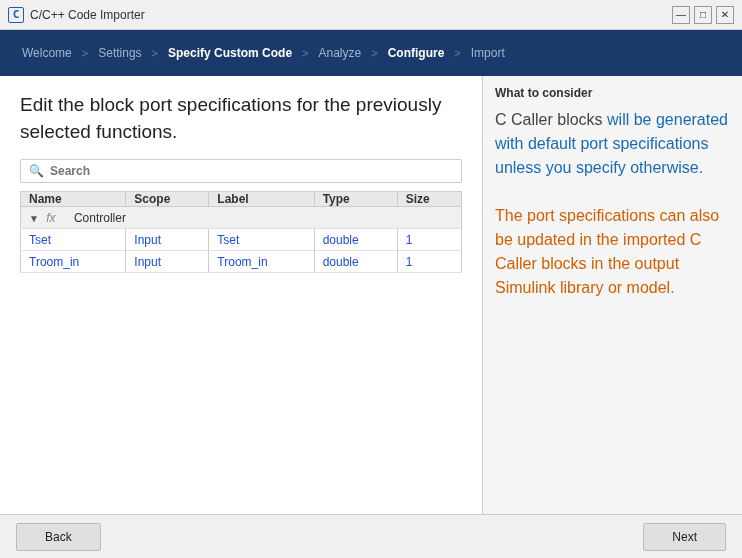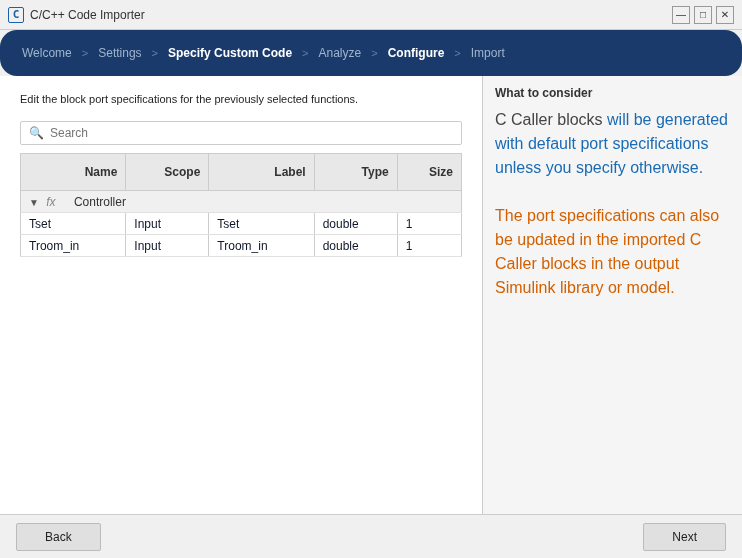--- a/index.html
+++ b/index.html
@@ -59,21 +59,20 @@
       color: #333;
     }
 
     
     .nav-bar {
       background: #1a3a6b;
       height: 46px;
       display: flex;
       align-items: center;
       padding: 9px 16px;
-      border-radius: 17px;
     }
     .nav-item {
       color: #a0b4cc;
       font-size: 12px;
       padding: 0 6px;
       cursor: pointer;
       white-space: nowrap;
     }
     .nav-item.active {
       color: #ffffff;
@@ -93,21 +92,21 @@
 
     
     .left-panel {
       flex: 1;
       padding: 16px 20px;
       background: #ffffff;
       overflow: auto;
     }
 
     .page-title {
-      font-size: 11px;
+      font-size: 19px;
       color: #222;
       margin-bottom: 14px;
       line-height: 1.4;
     }
 
     
     .search-bar {
       border: 1px solid #ccc;
       border-radius: 2px;
       padding: 4px 8px;
@@ -122,47 +121,48 @@
       margin-right: 6px;
       font-size: 12px;
     }
     .search-input {
       border: none;
       outline: none;
       font-size: 12px;
       width: 100%;
       color: #888;
       background: transparent;
+      font-weight: bold;
     }
 
     
     .data-table {
       width: 100%;
       border-collapse: collapse;
       border: 1px solid #ccc;
     }
     .data-table thead tr {
       background: #e8e8e8;
     }
     .data-table th {
-      text-align: right;
-      padding: 11px 8px;
+      text-align: left;
+      padding: 0 8px;
       font-size: 12px;
       font-weight: 600;
       color: #333;
       border-right: 1px solid #ccc;
       border-bottom: 1px solid #ccc;
     }
     .data-table th:last-child {
       border-right: none;
     }
     .data-table td {
       padding: 3px 8px;
       font-size: 12px;
-      color: #0f172a;
+      color: #1d4ed8;
       border-right: 1px solid #ccc;
       border-bottom: 1px solid #e0e0e0;
       height: 22px;
     }
     .data-table td:last-child {
       border-right: none;
     }
     .group-row td {
       background: #f0f0f0;
       font-weight: normal;

